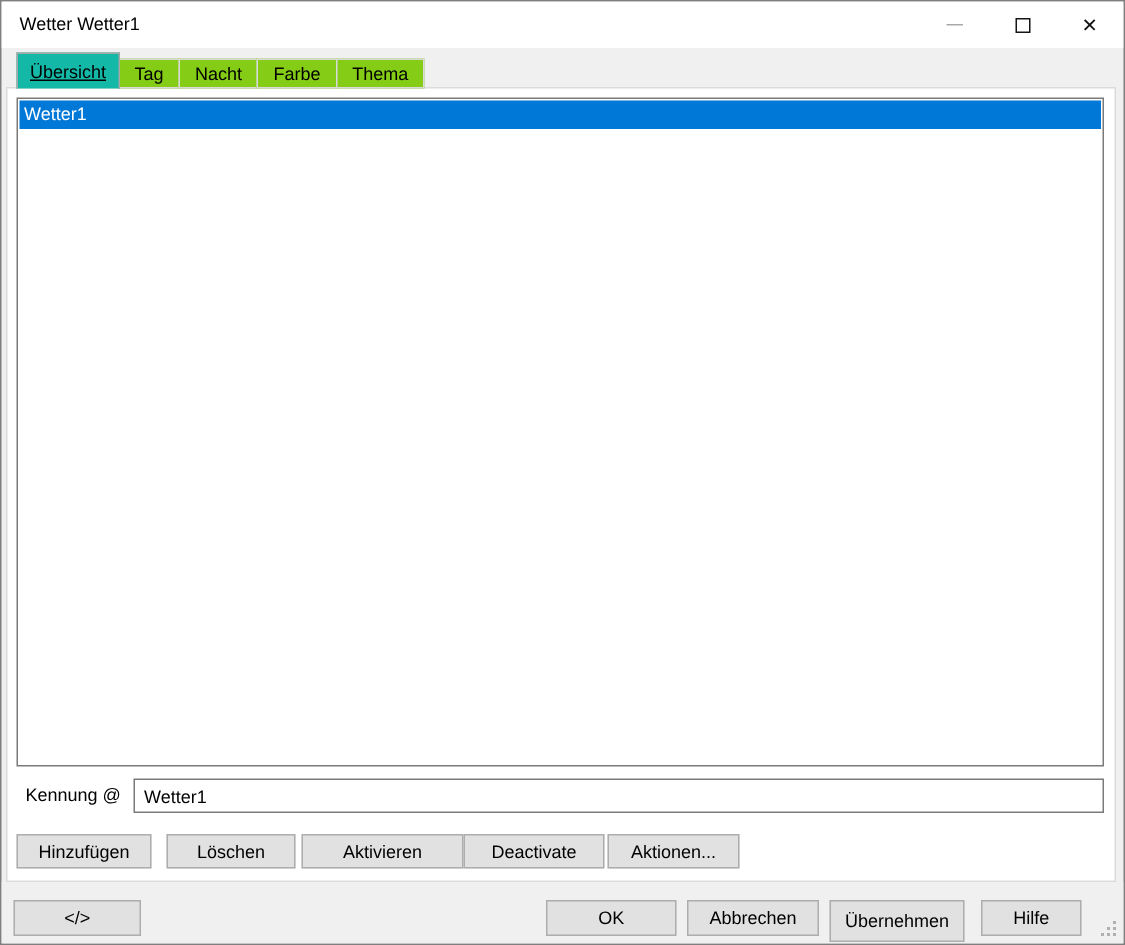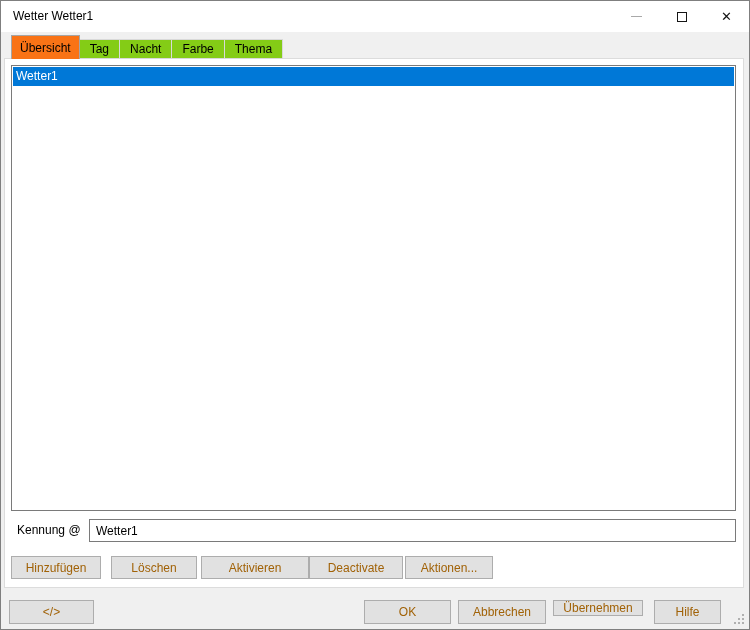--- a/index.html
+++ b/index.html
@@ -36,22 +36,22 @@
   .tabbar {
     position:absolute; left:10px; top:34px; height:24px;
     display:flex; align-items:flex-end; z-index:3;
   }
   .tab {
     background:#84cc16; border:1px solid #d9d9d9; margin-left:-1px;
     height:20px; margin-bottom:0px; padding:0 10px;
     display:flex; align-items:center; font-size:12px; white-space:nowrap; cursor:default;
   }
   .tab.active {
-    background:#f97316; border:1px solid #a5a5a5; border-bottom:none;
-    height:24px; margin-left:0; padding:0 8px; position:relative; z-index:4;
+    background:#14b8a6; border:1px solid #a5a5a5; border-bottom:none;
+    height:24px; margin-left:0; padding:0 8px; position:relative; z-index:4;text-decoration:underline;
   }
 
   
   .listbox {
     position:absolute; left:10px; top:64px; width:725px; height:446px;
     background:#ffffff; border:1px solid #7a7a7a; padding:1px; z-index:2;
   }
   .list-item {
     height:19px; line-height:19px; padding:0 3px; font-size:12px; cursor:default;
   }
@@ -64,38 +64,38 @@
   .kennung-input {
     position:absolute; left:88px; top:518px; width:647px; height:23px;
     border:1px solid #7a7a7a; background:#fff; padding:0 6px;
     font-family:"Liberation Sans","DejaVu Sans",sans-serif; font-size:12px; color:#000; z-index:2; outline:none;
   }
 
   
   .btn {
     position:absolute; height:23px;
     background:#e1e1e1; border:1px solid #adadad;
-    font-family:"Liberation Sans","DejaVu Sans",sans-serif; font-size:12px; color:#a16207;
+    font-family:"Liberation Sans","DejaVu Sans",sans-serif; font-size:12px; color:#000000;
     display:flex; align-items:center; justify-content:center; cursor:default; z-index:2;
   }
   .btn-hinzufuegen { left:10px;  top:555px; width:90px; }
   .btn-loeschen    { left:110px; top:555px; width:86px; }
   .btn-aktivieren  { left:200px; top:555px; width:108px; }
   .btn-deactivate  { left:308px; top:555px; width:94px; }
   .btn-aktionen    { left:404px; top:555px; width:88px; }
 
   
   .footer {
     position:absolute; left:0; top:587px; width:748px; height:41px;
     background:#f0f0f0;
   }
   .btn-code       { left:8px;   top:599px; width:85px; height:24px; }
   .btn-ok         { left:363px; top:599px; width:87px; height:24px; }
   .btn-abbrechen  { left:457px; top:599px; width:88px; height:24px; }
-  .btn-uebernehmen{ left:552px; top:599px; width:90px; height:16px; }
+  .btn-uebernehmen{ left:552px; top:599px; width:90px; height:28px; }
   .btn-hilfe      { left:653px; top:599px; width:67px; height:24px; }
 
   .resize-grip {
     position:absolute; right:3px; bottom:3px; width:12px; height:12px; z-index:5;
   }
   .resize-grip::before {
     content:""; position:absolute; left:0; top:0; width:2px; height:2px;
     background:transparent;
     box-shadow: 8px 0 0 #b0b0b0, 4px 4px 0 #b0b0b0, 8px 4px 0 #b0b0b0,
                 0 8px 0 #b0b0b0, 4px 8px 0 #b0b0b0, 8px 8px 0 #b0b0b0;

